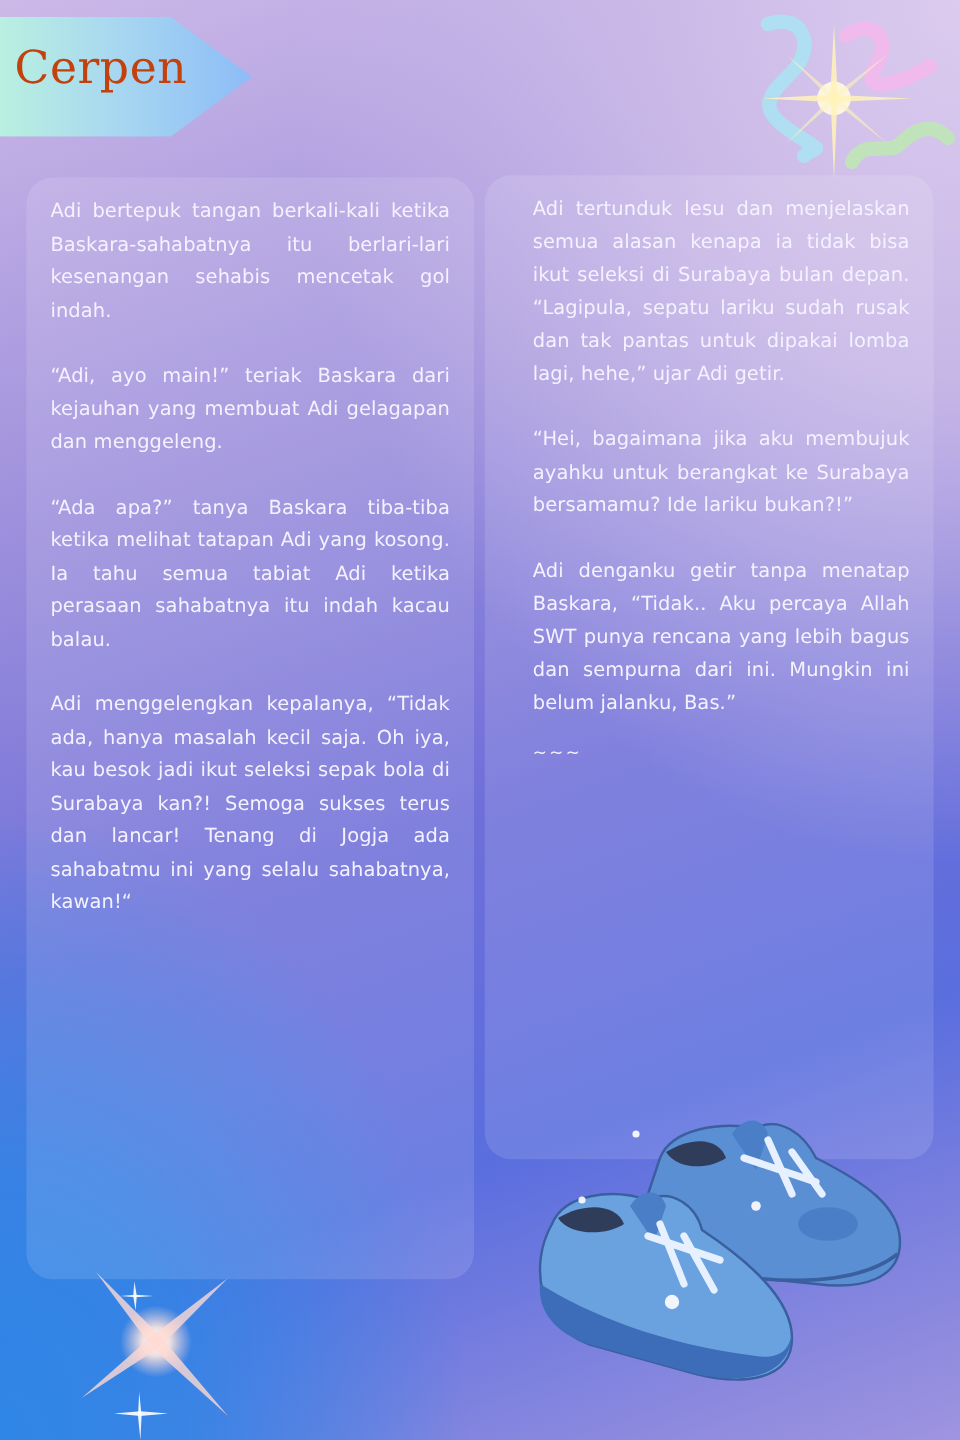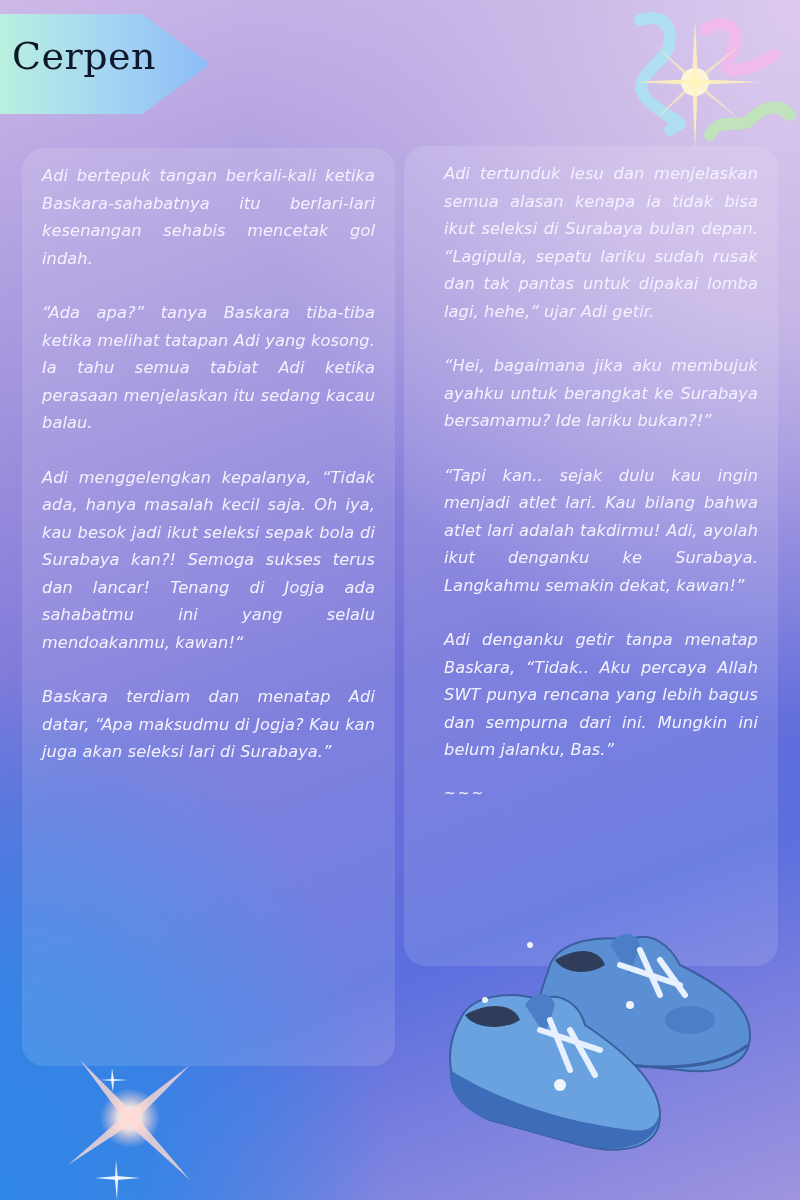--- a/index.html
+++ b/index.html
@@ -11,33 +11,32 @@
       radial-gradient(ellipse 700px 900px at 800px 0px, #dccbee 0%, rgba(205,188,232,0.9) 35%, rgba(150,130,220,0) 80%),
       linear-gradient(160deg, #cdb9e8 0%, #9d8fdc 30%, #6f6fd9 55%, #5a6ede 75%, #9f94df 100%);
   }
   .title-banner {
     position: absolute; left: 0; top: 14px; width: 210px; height: 100px;
     background: linear-gradient(90deg, #b9f0e0 0%, #a8d8f0 45%, #8dbcf7 100%);
     clip-path: polygon(0 0, 142px 0, 210px 50%, 142px 100%, 0 100%);
   }
   .title-text {
     position: absolute; left: 12px; top: 34px;
-    font-family: "DejaVu Serif", serif; font-size: 38px; color: #0f172a;
+    font-family: "DejaVu Serif", serif; font-size: 38px; color: #c2410c;
     letter-spacing: 0.5px;
   }
   .deco-top {
     position: absolute; left: 600px; top: 0; width: 200px; height: 160px;
   }
   .panel {
     position: absolute;
     background: rgba(255,255,255,0.12);
     border-radius: 22px;
     box-sizing: border-box;
     padding: 14px 20px 0 20px;
-    font-style: italic;
   }
   .panel-left { left: 22px; top: 148px; width: 373px; height: 918px; }
   .panel-right { left: 404px; top: 146px; width: 374px; height: 820px; padding-left: 40px; }
   .para {
     color: #f4f2ff; font-size: 16.2px; line-height: 27.5px;
     text-align: justify; margin: 0 0 27px 0;
     letter-spacing: 0.1px;
   }
   .tilde { color: #f4f2ff; font-size: 14px; letter-spacing: 2px; margin-top: -6px; }
   .sparkle-big { position: absolute; left: 50px; top: 1040px; width: 170px; height: 160px; }
@@ -57,29 +56,28 @@
     <circle cx="95" cy="82" r="14" fill="#fffbe0" opacity="0.9"></circle>
     <path d="M95 20 L98 78 L95 150 L92 78 Z" fill="#fff3b8" opacity="0.85"></path>
     <path d="M35 82 L92 79 L160 82 L92 85 Z" fill="#fff3b8" opacity="0.85"></path>
     <path d="M55 45 L96 80 L140 120 L94 84 Z" fill="#fff3b8" opacity="0.6"></path>
     <path d="M140 45 L96 84 L55 120 L94 80 Z" fill="#fff3b8" opacity="0.6"></path>
   </g>
 </svg>
 
 <div class="panel panel-left">
   <p class="para">Adi bertepuk tangan berkali-kali ketika Baskara-sahabatnya itu berlari-lari kesenangan sehabis mencetak gol indah.</p>
-  <p class="para">“Ada apa?” tanya Baskara tiba-tiba ketika melihat tatapan Adi yang kosong. Ia tahu semua tabiat Adi ketika perasaan menjelaskan itu sedang kacau balau.</p>
-  <p class="para">Adi menggelengkan kepalanya, “Tidak ada, hanya masalah kecil saja. Oh iya, kau besok jadi ikut seleksi sepak bola di Surabaya kan?! Semoga sukses terus dan lancar! Tenang di Jogja ada sahabatmu ini yang selalu mendoakanmu, kawan!“</p>
-  <p class="para">Baskara terdiam dan menatap Adi datar, “Apa maksudmu di Jogja? Kau kan juga akan seleksi lari di Surabaya.”</p>
+  <p class="para">“Adi, ayo main!” teriak Baskara dari kejauhan yang membuat Adi gelagapan dan menggeleng.</p>
+  <p class="para">“Ada apa?” tanya Baskara tiba-tiba ketika melihat tatapan Adi yang kosong. Ia tahu semua tabiat Adi ketika perasaan sahabatnya itu indah kacau balau.</p>
+  <p class="para">Adi menggelengkan kepalanya, “Tidak ada, hanya masalah kecil saja. Oh iya, kau besok jadi ikut seleksi sepak bola di Surabaya kan?! Semoga sukses terus dan lancar! Tenang di Jogja ada sahabatmu ini yang selalu sahabatnya, kawan!“</p>
 </div>
 
 <div class="panel panel-right">
   <p class="para">Adi tertunduk lesu dan menjelaskan semua alasan kenapa ia tidak bisa ikut seleksi di Surabaya bulan depan. “Lagipula, sepatu lariku sudah rusak dan tak pantas untuk dipakai lomba lagi, hehe,” ujar Adi getir.</p>
   <p class="para">“Hei, bagaimana jika aku membujuk ayahku untuk berangkat ke Surabaya bersamamu? Ide lariku bukan?!”</p>
-  <p class="para">“Tapi kan.. sejak dulu kau ingin menjadi atlet lari. Kau bilang bahwa atlet lari adalah takdirmu! Adi, ayolah ikut denganku ke Surabaya. Langkahmu semakin dekat, kawan!”</p>
   <p class="para">Adi denganku getir tanpa menatap Baskara, “Tidak.. Aku percaya Allah SWT punya rencana yang lebih bagus dan sempurna dari ini. Mungkin ini belum jalanku, Bas.”</p>
   <div class="tilde">~~~</div>
 </div>
 
 <svg class="sparkle-big" viewBox="0 0 170 160">
   <defs>
     <radialGradient id="glow" cx="50%" cy="50%" r="50%">
       <stop offset="0%" stop-color="#ffffff"></stop>
       <stop offset="40%" stop-color="#ffe8e0" stop-opacity="0.9"></stop>
       <stop offset="100%" stop-color="#ffd0d0" stop-opacity="0"></stop>

